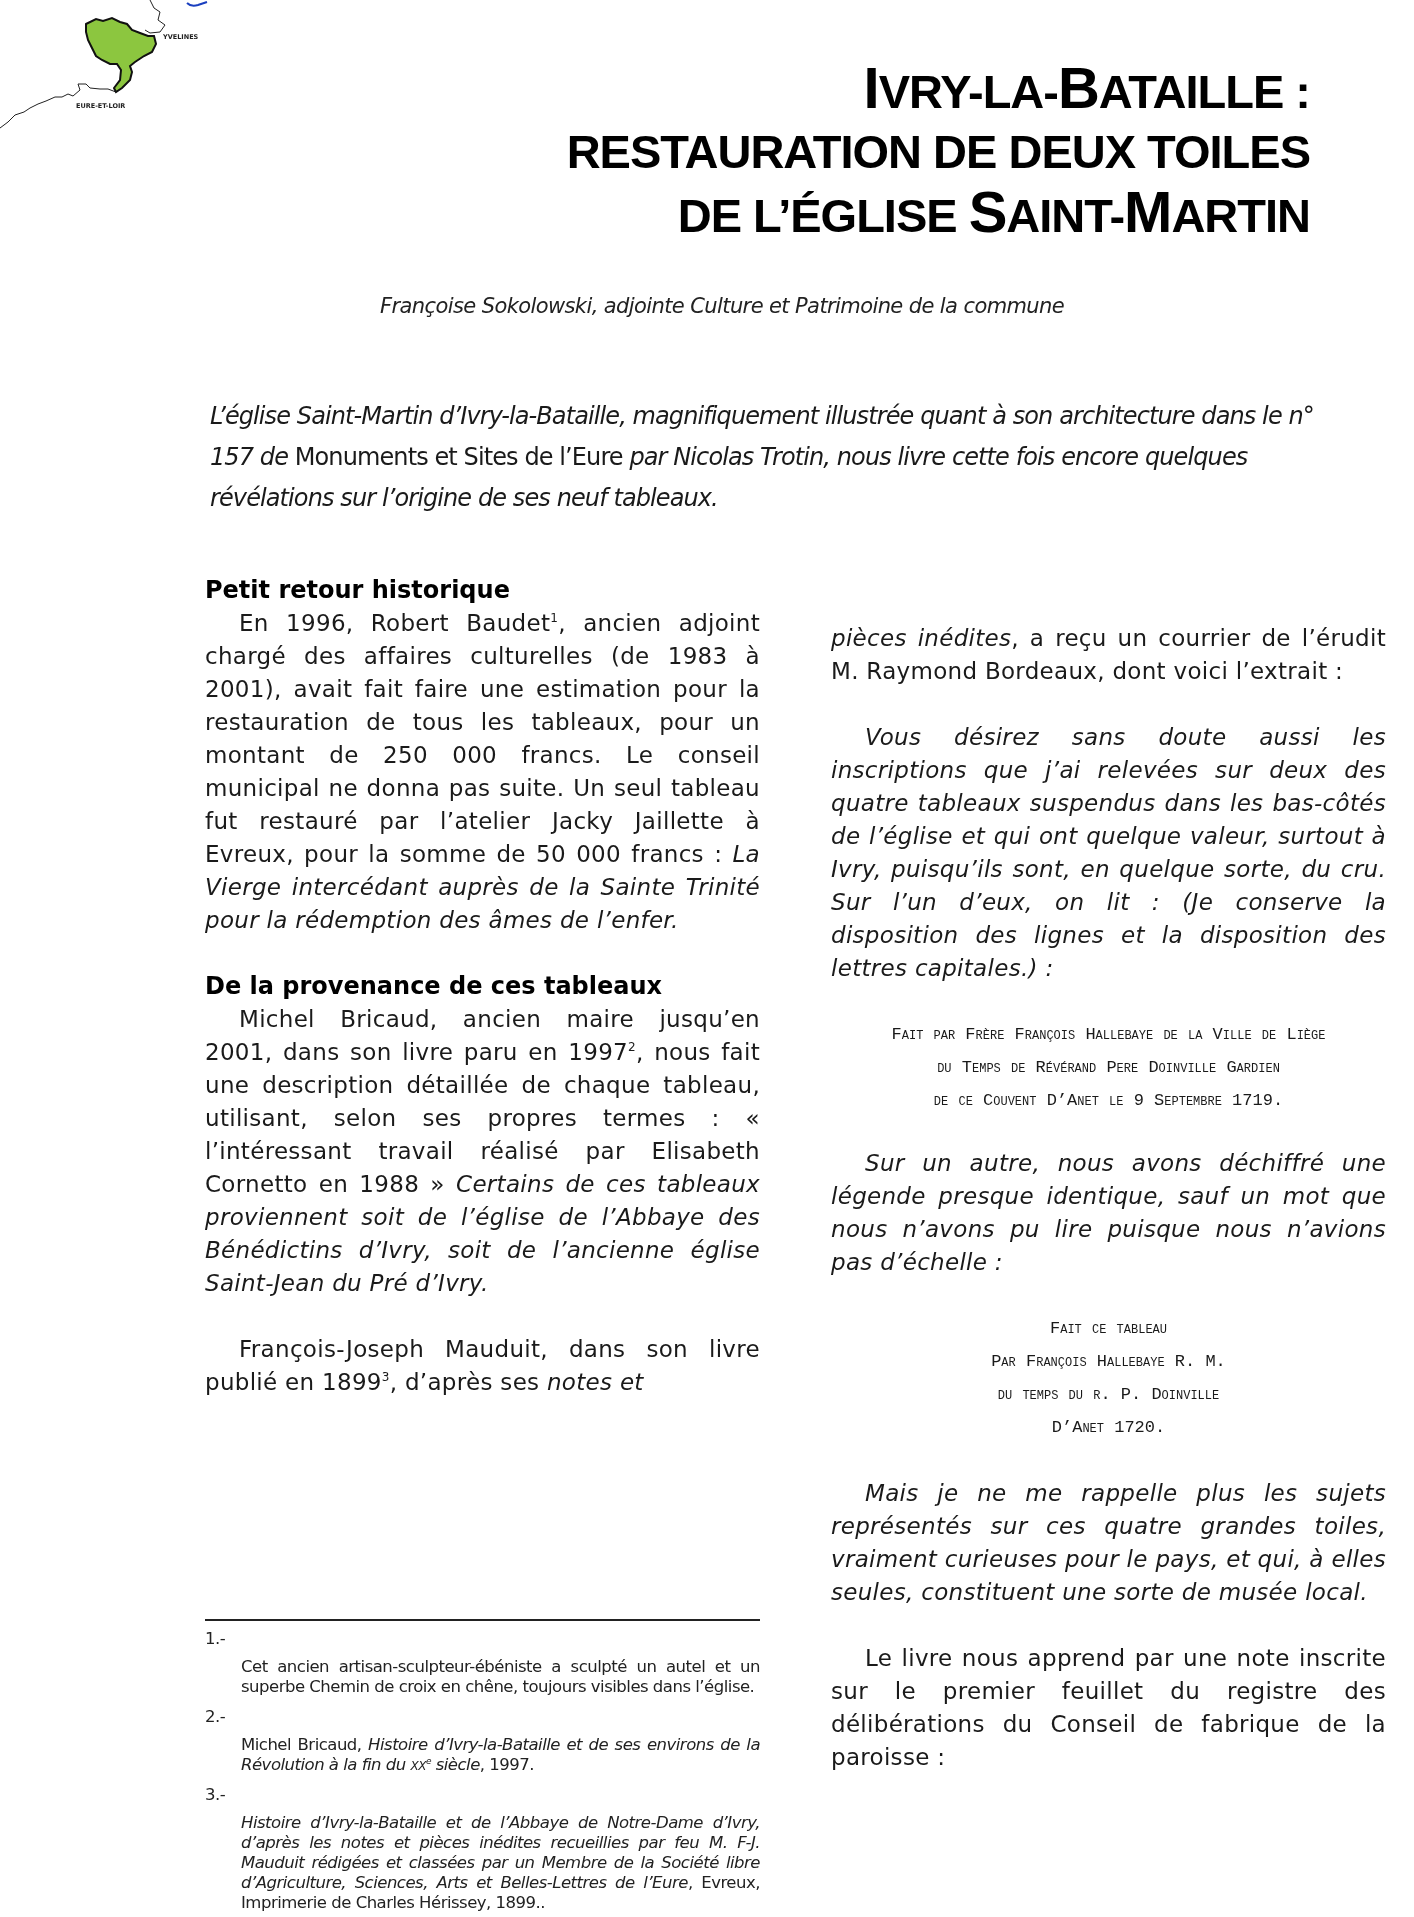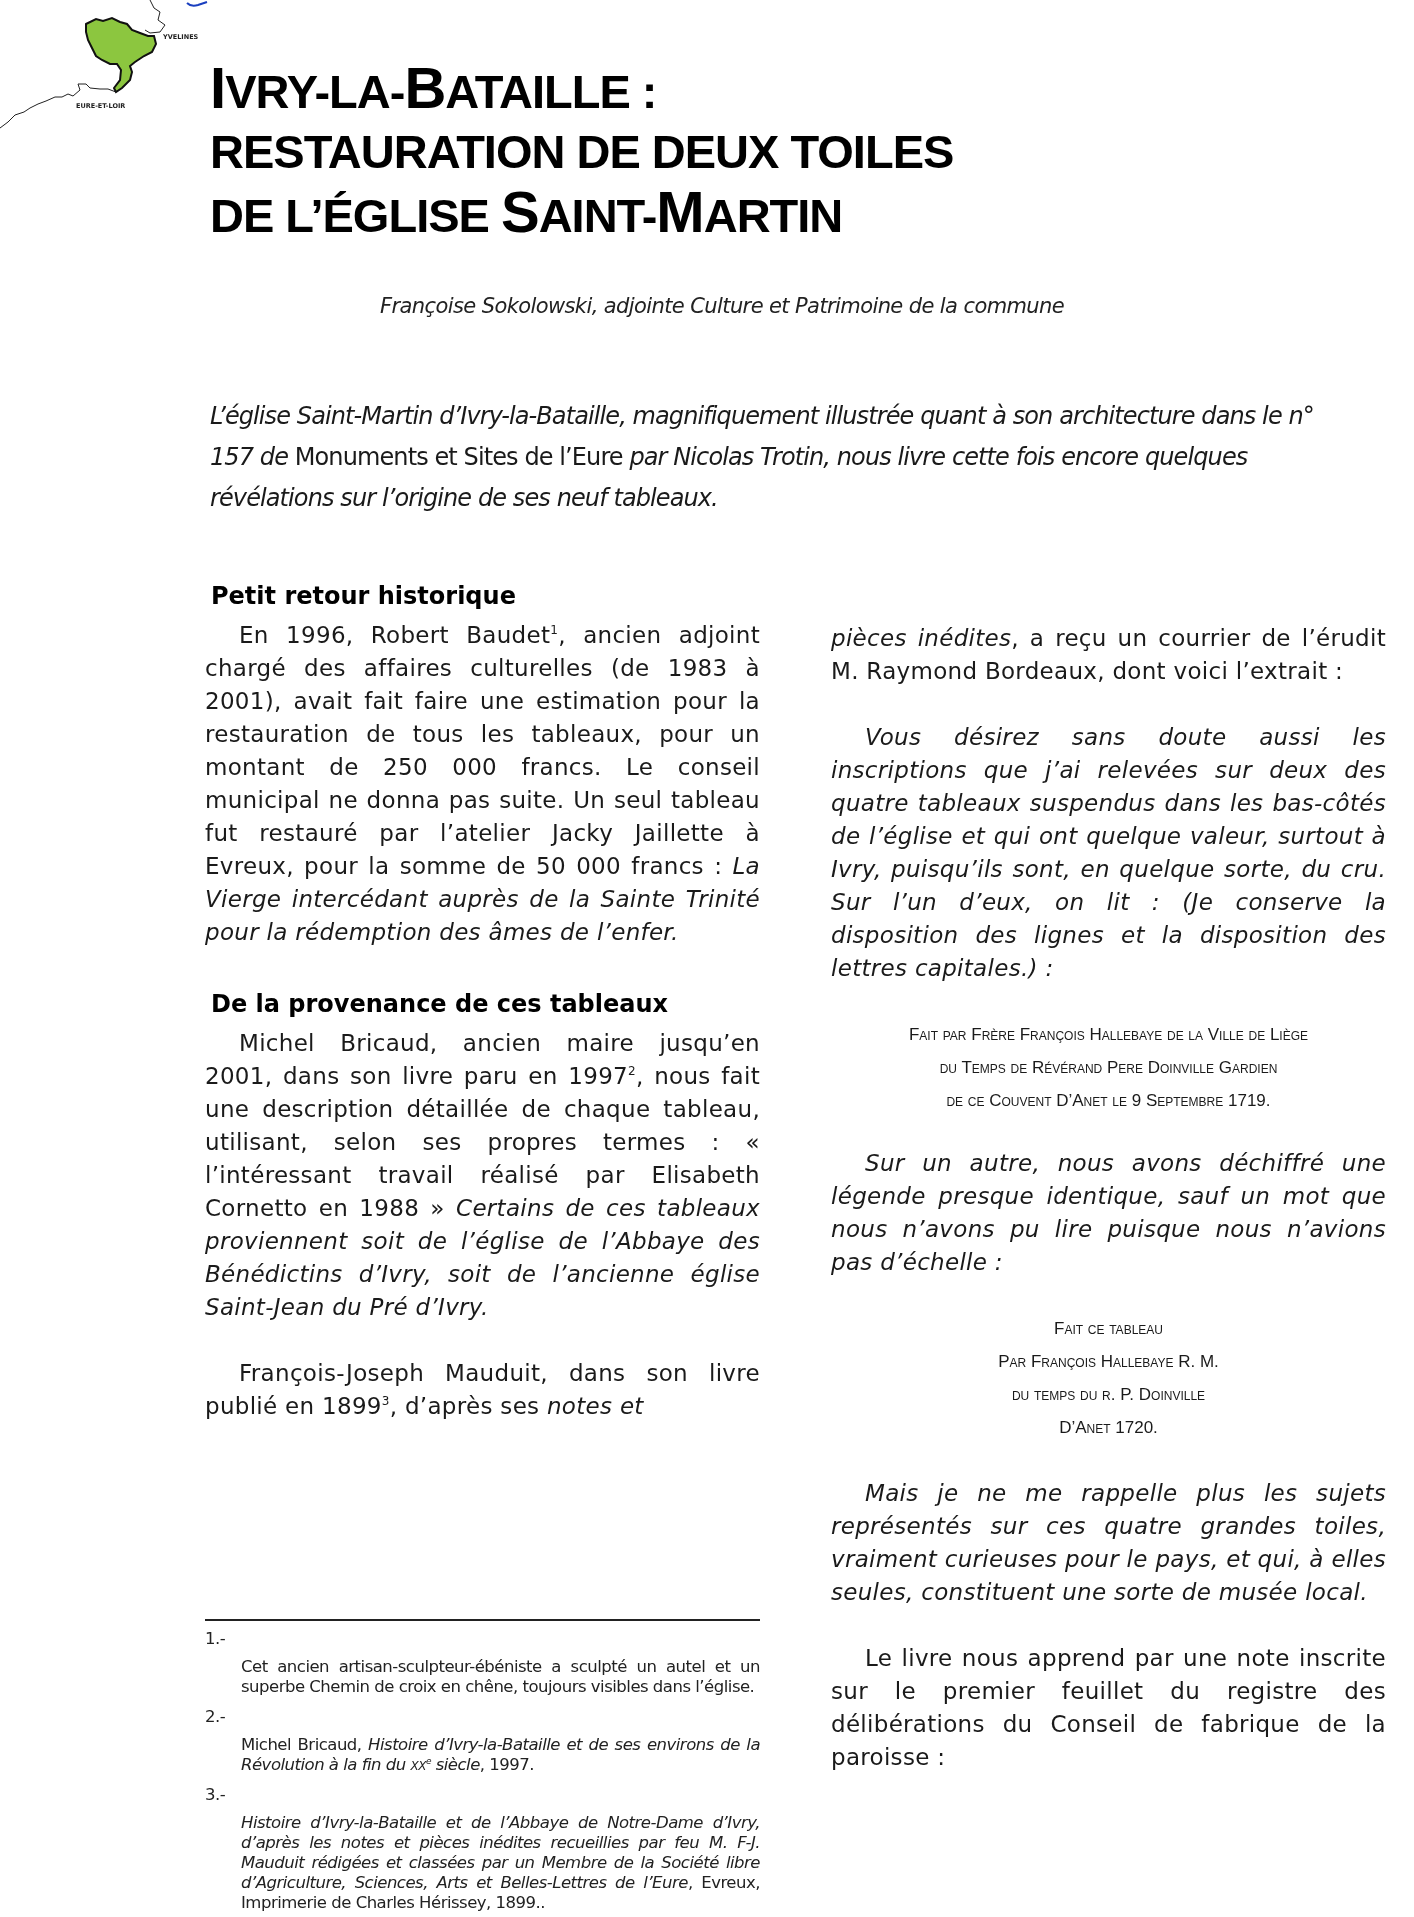--- a/index.html
+++ b/index.html
@@ -7,53 +7,53 @@
     width: 1414px; height: 1917px; position: relative; overflow: hidden;
     font-family: "DejaVu Sans", sans-serif; color: #1a1a1a;
   }
   .map { position: absolute; left: 0; top: 0; width: 200px; height: 135px; }
   .title {
     position: absolute; left: 210px; top: 58px; width: 1100px;
     font-family: "Liberation Sans", sans-serif; font-weight: bold;
     font-size: 47px; line-height: 60px; color: #000; letter-spacing: -1px;
     font-stretch: condensed;
   }
-  .title .line { display: block; white-space: nowrap; }
+  .title .line { display: block; white-space: nowrap; text-align: right; }
   .title .sc-big { font-size: 58px; }
   .byline {
     position: absolute; left: 380px; top: 294px; width: 820px;
     font-family: "DejaVu Sans", sans-serif; font-style: italic;
     font-size: 21px; color: #222; letter-spacing: -0.6px;
   }
   .intro {
     position: absolute; left: 210px; top: 396px; width: 1150px;
     font-family: "DejaVu Sans", sans-serif; font-style: italic;
     font-size: 24px; line-height: 41px; color: #1a1a1a; letter-spacing: -0.9px;
   }
   .intro .roman { font-style: normal; text-align: center; }
   .col {
     position: absolute; top: 574px; width: 555px;
     font-family: "DejaVu Sans", sans-serif; font-size: 23px; line-height: 33px;
     color: #1a1a1a; text-align: justify; letter-spacing: 0.3px;
   }
   .col-left { left: 205px; }
   .col-right { left: 831px; margin-top: 48px; }
   .col h3 {
-    margin: 6px; font-family: "DejaVu Sans", sans-serif; font-weight: bold;
+    margin: 0; font-family: "DejaVu Sans", sans-serif; font-weight: bold;
     font-size: 24px; line-height: 33px; color: #000; letter-spacing: 0;
   }
   .col p { margin: 0; text-indent: 34px; }
   .col p.noindent { text-indent: 0; }
   .col .it { font-style: italic; }
   .col sup { font-size: 12px; vertical-align: super; line-height: 0; }
   .gap-sm { height: 30px; }
   .gap-md { height: 33px; }
   .quote-it { font-style: italic; }
   .inscription {
-    text-align: center; font-family: Liberation Sans, sans-serif; font-size: 17px;
+    text-align: center; font-family: Liberation Mono, monospace; font-size: 17px;
     line-height: 33px; font-variant: small-caps; text-indent: 0; letter-spacing: 0;
   }
   .footnotes {
     position: absolute; left: 205px; top: 1619px; width: 555px;
     border-top: 2px solid #222; padding-top: 8px;
     font-family: "DejaVu Sans", sans-serif; font-size: 16.5px; line-height: 20px;
     color: #222; letter-spacing: -0.5px;
   }
   .fn { display: flex; margin-bottom: 10px; }
   .fn-num { width: 36px; flex: none; }

